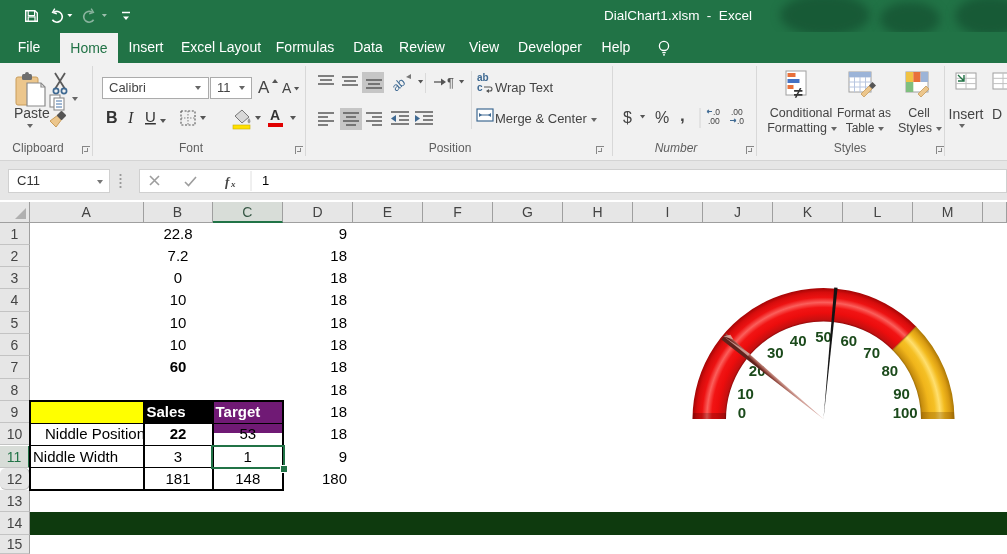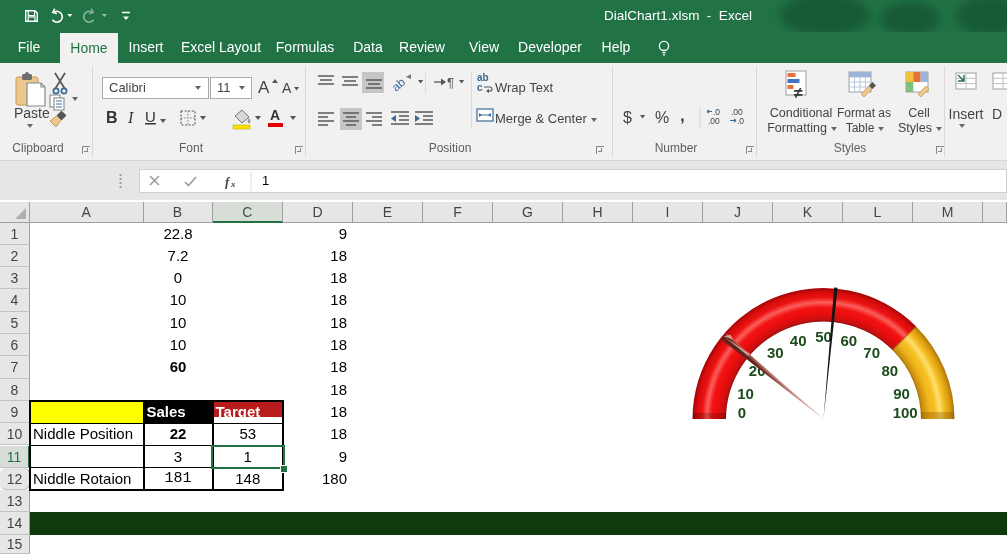--- a/index.html
+++ b/index.html
@@ -88,21 +88,21 @@
 
 <div id="ribbon" class="abs">
   <div class="gsep" style="left:92px;"></div>
   <div class="gsep" style="left:305px;"></div>
   <div class="gsep" style="left:612px;"></div>
   <div class="gsep" style="left:756px;"></div>
   <div class="gsep" style="left:944px;"></div>
   <div class="glabel" style="left:38px;">Clipboard</div>
   <div class="glabel" style="left:191px;">Font</div>
   <div class="glabel" style="left:450px;">Position</div>
-  <div class="glabel" style="left:676px;">Number</div>
+  <div class="glabel" style="left:676px;font-style:italic;">Number</div>
   <div class="glabel" style="left:850px;">Styles</div>
   <div class="launcher" style="left:82px;"></div>
   <div class="launcher" style="left:295px;"></div>
   <div class="launcher" style="left:596px;"></div>
   <div class="launcher" style="left:746px;"></div>
   <div class="launcher" style="left:936px;"></div>
 
   <svg class="abs" style="left:0;top:0" width="92" height="97" viewBox="0 0 92 97">
 
     <rect x="16" y="14" width="22" height="28" rx="2" fill="#ecc68c" stroke="#c89c5a" stroke-width="1"></rect>
@@ -294,20 +294,24 @@
       <rect x="0" y="0" width="20" height="16" fill="#fff" stroke="#a0a0a0"></rect>
       <path d="M0 5.3 h20 M0 10.6 h20 M10 0 v16" stroke="#c0c0c0" stroke-width="1"></path>
     </g>
   </svg>
   <div class="rlabel" style="left:966px;top:43px;transform:translateX(-50%);">Insert</div>
   <div class="caret" style="left:959px;top:61px;"></div>
   <div class="rlabel" style="left:992px;top:43px;">D</div>
 </div>
 
 <div id="fbar" class="abs">
+  <div class="abs" style="left:8px;top:8px;width:102px;height:24px;background:#fff;border:1px solid #d0d0d0;box-sizing:border-box;">
+    <div class="abs" style="left:8px;top:3px;font-size:13px;color:#333;">C11</div>
+    <div class="caret" style="left:88px;top:10px;border-top-color:#777;"></div>
+  </div>
   <div class="abs" style="left:119px;top:12px;width:3px;height:16px;background:radial-gradient(circle,#9a9a9a 1px,transparent 1.2px);background-size:3px 4px;"></div>
   <div class="abs" style="left:139px;top:8px;width:868px;height:24px;background:#fff;border:1px solid #d0d0d0;box-sizing:border-box;"></div>
   <svg class="abs" style="left:139px;top:8px" width="120" height="24" viewBox="0 0 120 24">
     <g stroke="#9d9d9d" stroke-width="1.6" fill="none">
       <path d="M11 7 l9 9 M20 7 l-9 9"></path>
       <path d="M46 13 l3.5 3.5 L57 8"></path>
     </g>
     <text x="86" y="17" font-size="13" font-style="italic" font-weight="bold" fill="#444" font-family="Liberation Serif,serif">f</text>
     <text x="92" y="18" font-size="9" font-style="italic" font-weight="bold" fill="#444" font-family="Liberation Serif,serif">x</text>
     <path d="M112 2 v20" stroke="#e0e0e0" stroke-width="1"></path>
@@ -362,28 +366,28 @@
 <div class="cell" style="left:283px;top:111.7px;width:70px;height:22.3px;line-height:22.3px;text-align:right;padding-right:6px;">18</div>
 <div class="cell" style="left:283px;top:134.0px;width:70px;height:22.3px;line-height:22.3px;text-align:right;padding-right:6px;">18</div>
 <div class="cell" style="left:283px;top:156.3px;width:70px;height:22.3px;line-height:22.3px;text-align:right;padding-right:6px;">18</div>
 <div class="cell" style="left:283px;top:178.6px;width:70px;height:22.3px;line-height:22.3px;text-align:right;padding-right:6px;">18</div>
 <div class="cell" style="left:283px;top:200.9px;width:70px;height:22.3px;line-height:22.3px;text-align:right;padding-right:6px;">18</div>
 <div class="cell" style="left:283px;top:223.2px;width:70px;height:22.3px;line-height:22.3px;text-align:right;padding-right:6px;">18</div>
 <div class="cell" style="left:283px;top:245.5px;width:70px;height:22.3px;line-height:22.3px;text-align:right;padding-right:6px;">9</div>
 <div class="cell" style="left:283px;top:267.8px;width:70px;height:22.3px;line-height:22.3px;text-align:right;padding-right:6px;">180</div>
 <div class="cell" style="left:30px;top:200.9px;width:113.5px;height:22.3px;line-height:22.3px;padding-left:3px;background:#ffff00;"></div>
 <div class="cell" style="left:143.5px;top:200.9px;width:69.0px;height:22.3px;line-height:22.3px;padding-left:3px;font-weight:bold;background:#000;color:#fff;">Sales</div>
-<div class="cell" style="left:212.5px;top:200.9px;width:70.5px;height:16px;line-height:22.3px;padding-left:3px;font-weight:bold;background:#b91c1c;color:#fff;">Target</div>
-<div class="cell" style="left:30px;top:223.2px;width:96px;height:22.3px;line-height:22.3px;padding-left:3px;">Niddle Position</div>
+<div class="cell" style="left:212.5px;top:200.9px;width:70.5px;height:32px;line-height:22.3px;padding-left:3px;font-weight:bold;background:#701a75;color:#fff;">Target</div>
+<div class="cell" style="left:30px;top:223.2px;width:96px;height:22.3px;line-height:22.3px;padding-left:15px;">Niddle Position</div>
 <div class="cell" style="left:143.5px;top:223.2px;width:69.0px;height:22.3px;line-height:22.3px;text-align:center;font-weight:bold;">22</div>
 <div class="cell" style="left:212.5px;top:223.2px;width:70.5px;height:22.3px;line-height:22.3px;text-align:center;">53</div>
+<div class="cell" style="left:30px;top:245.5px;width:113.5px;height:22.3px;line-height:22.3px;padding-left:3px;">Niddle Width</div>
 <div class="cell" style="left:143.5px;top:245.5px;width:69.0px;height:22.3px;line-height:22.3px;text-align:center;">3</div>
 <div class="cell" style="left:212.5px;top:245.5px;width:70.5px;height:22.3px;line-height:22.3px;text-align:center;">1</div>
-<div class="cell" style="left:30px;top:267.8px;width:113.5px;height:22.3px;line-height:22.3px;padding-left:3px;">Niddle Rotaion</div>
-<div class="cell" style="left:143.5px;top:267.8px;width:69.0px;height:22.3px;line-height:22.3px;text-align:center;font-family:Liberation Mono, monospace;">181</div>
+<div class="cell" style="left:143.5px;top:267.8px;width:69.0px;height:22.3px;line-height:22.3px;text-align:center;">181</div>
 <div class="cell" style="left:212.5px;top:267.8px;width:70.5px;height:22.3px;line-height:22.3px;text-align:center;">148</div>
 <div class="abs" style="left:29px;top:199.9px;width:255px;height:91.2px;border:2px solid #000;box-sizing:border-box;pointer-events:none;"></div>
 <div class="abs" style="left:143.0px;top:200.9px;width:1.5px;height:89.2px;background:#000;"></div>
 <div class="abs" style="left:212.0px;top:200.9px;width:1.5px;height:89.2px;background:#000;"></div>
 <div class="abs" style="left:30px;top:222.7px;width:253px;height:1.2px;background:#000;"></div>
 <div class="abs" style="left:30px;top:245.0px;width:253px;height:1.2px;background:#000;"></div>
 <div class="abs" style="left:30px;top:267.3px;width:253px;height:1.2px;background:#000;"></div>
 <div class="abs" style="left:30px;top:312.4px;width:977px;height:22.3px;background:#0e3a0e;"></div>
 <div class="abs" style="left:211px;top:244.5px;width:73.5px;height:24.3px;border:2px solid #217346;box-sizing:border-box;pointer-events:none;"></div>
 <div class="abs" style="left:280px;top:264.8px;width:6px;height:6px;background:#217346;border:1px solid #fff;box-sizing:content-box;"></div>

